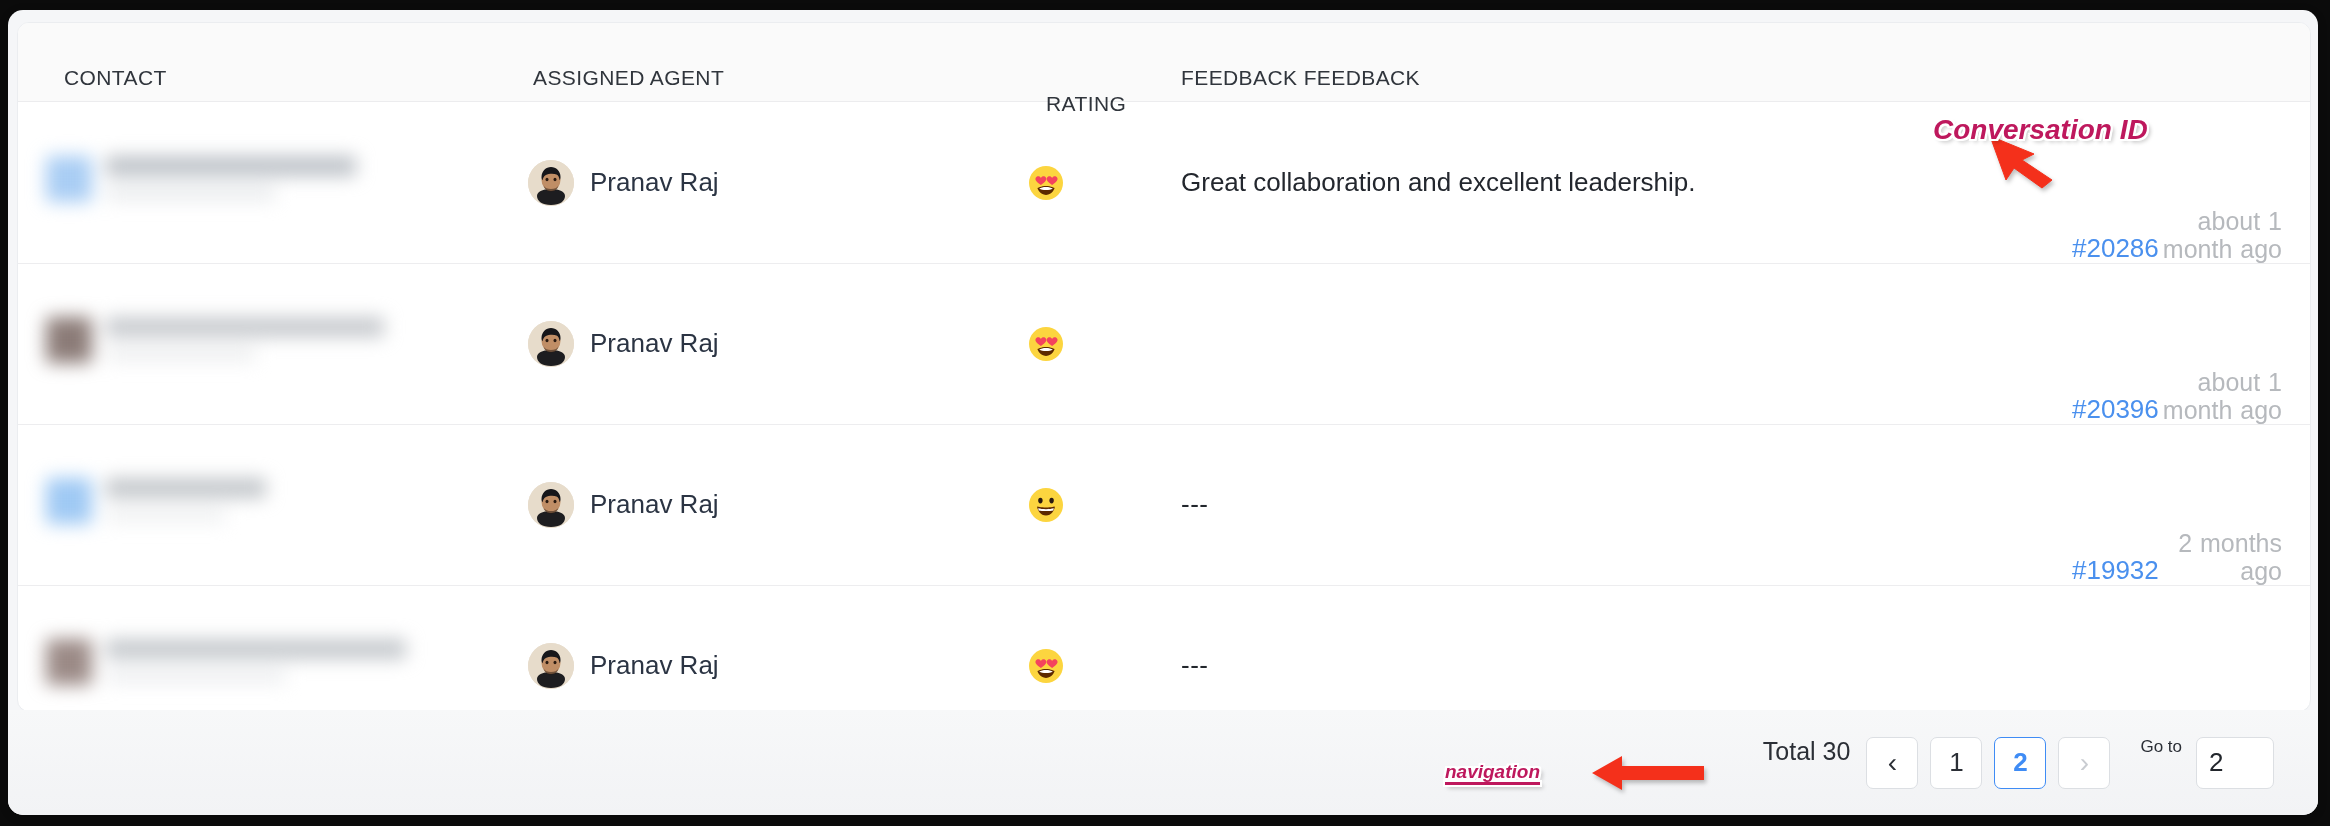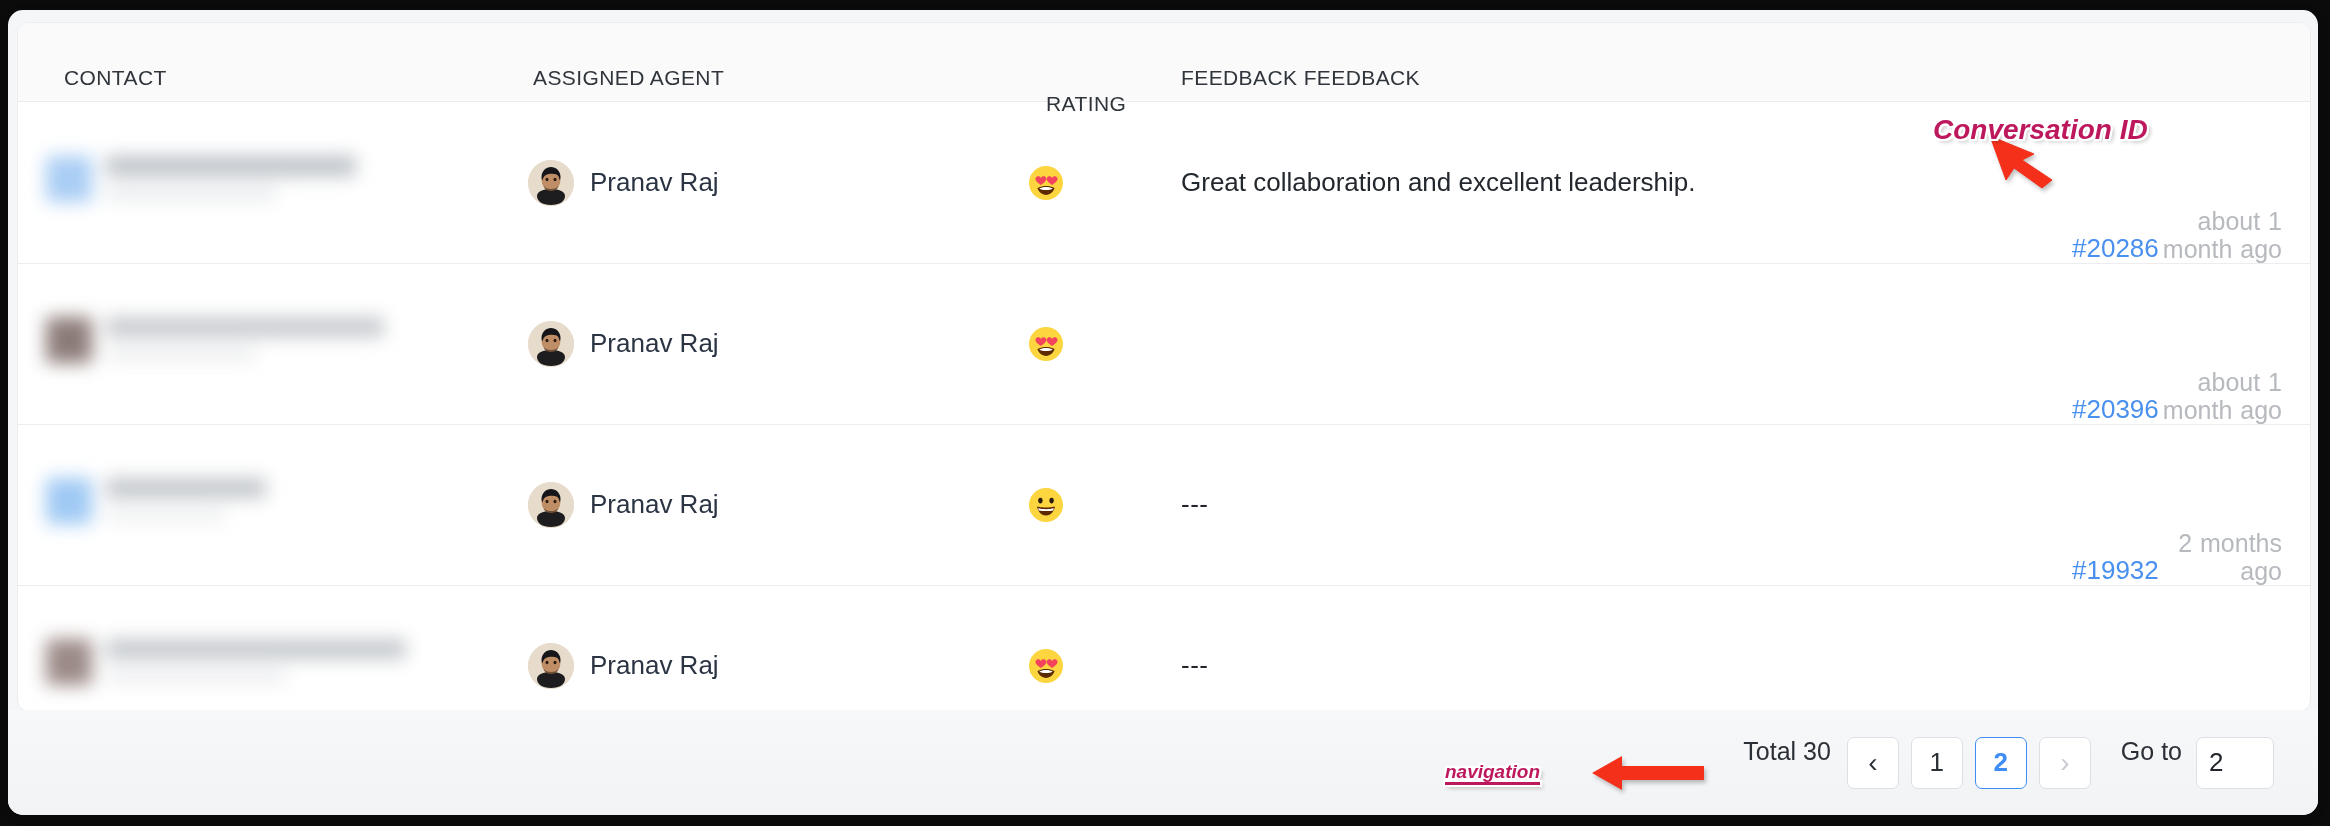--- a/index.html
+++ b/index.html
@@ -233,21 +233,21 @@
     user-select: none;
   }
   .pg-btn.active {
     border-color: #3f8cf5;
     color: #3f8cf5;
     font-weight: 700;
   }
   .pg-btn.disabled { color: #c9ccd1; cursor: default; }
   .pg-btn .chev { font-size: 28px; line-height: 1; }
   .goto-label {
-    font-size: 25px;
+    font-size: 17px;
     color: #2b2f36;
     margin: 0 14px 0 18px;
     white-space: nowrap;
   }
   .goto-input {
     width: 78px;
     height: 52px;
     border: 1px solid #dcdfe3;
     border-radius: 7px;
     background: #fff;

